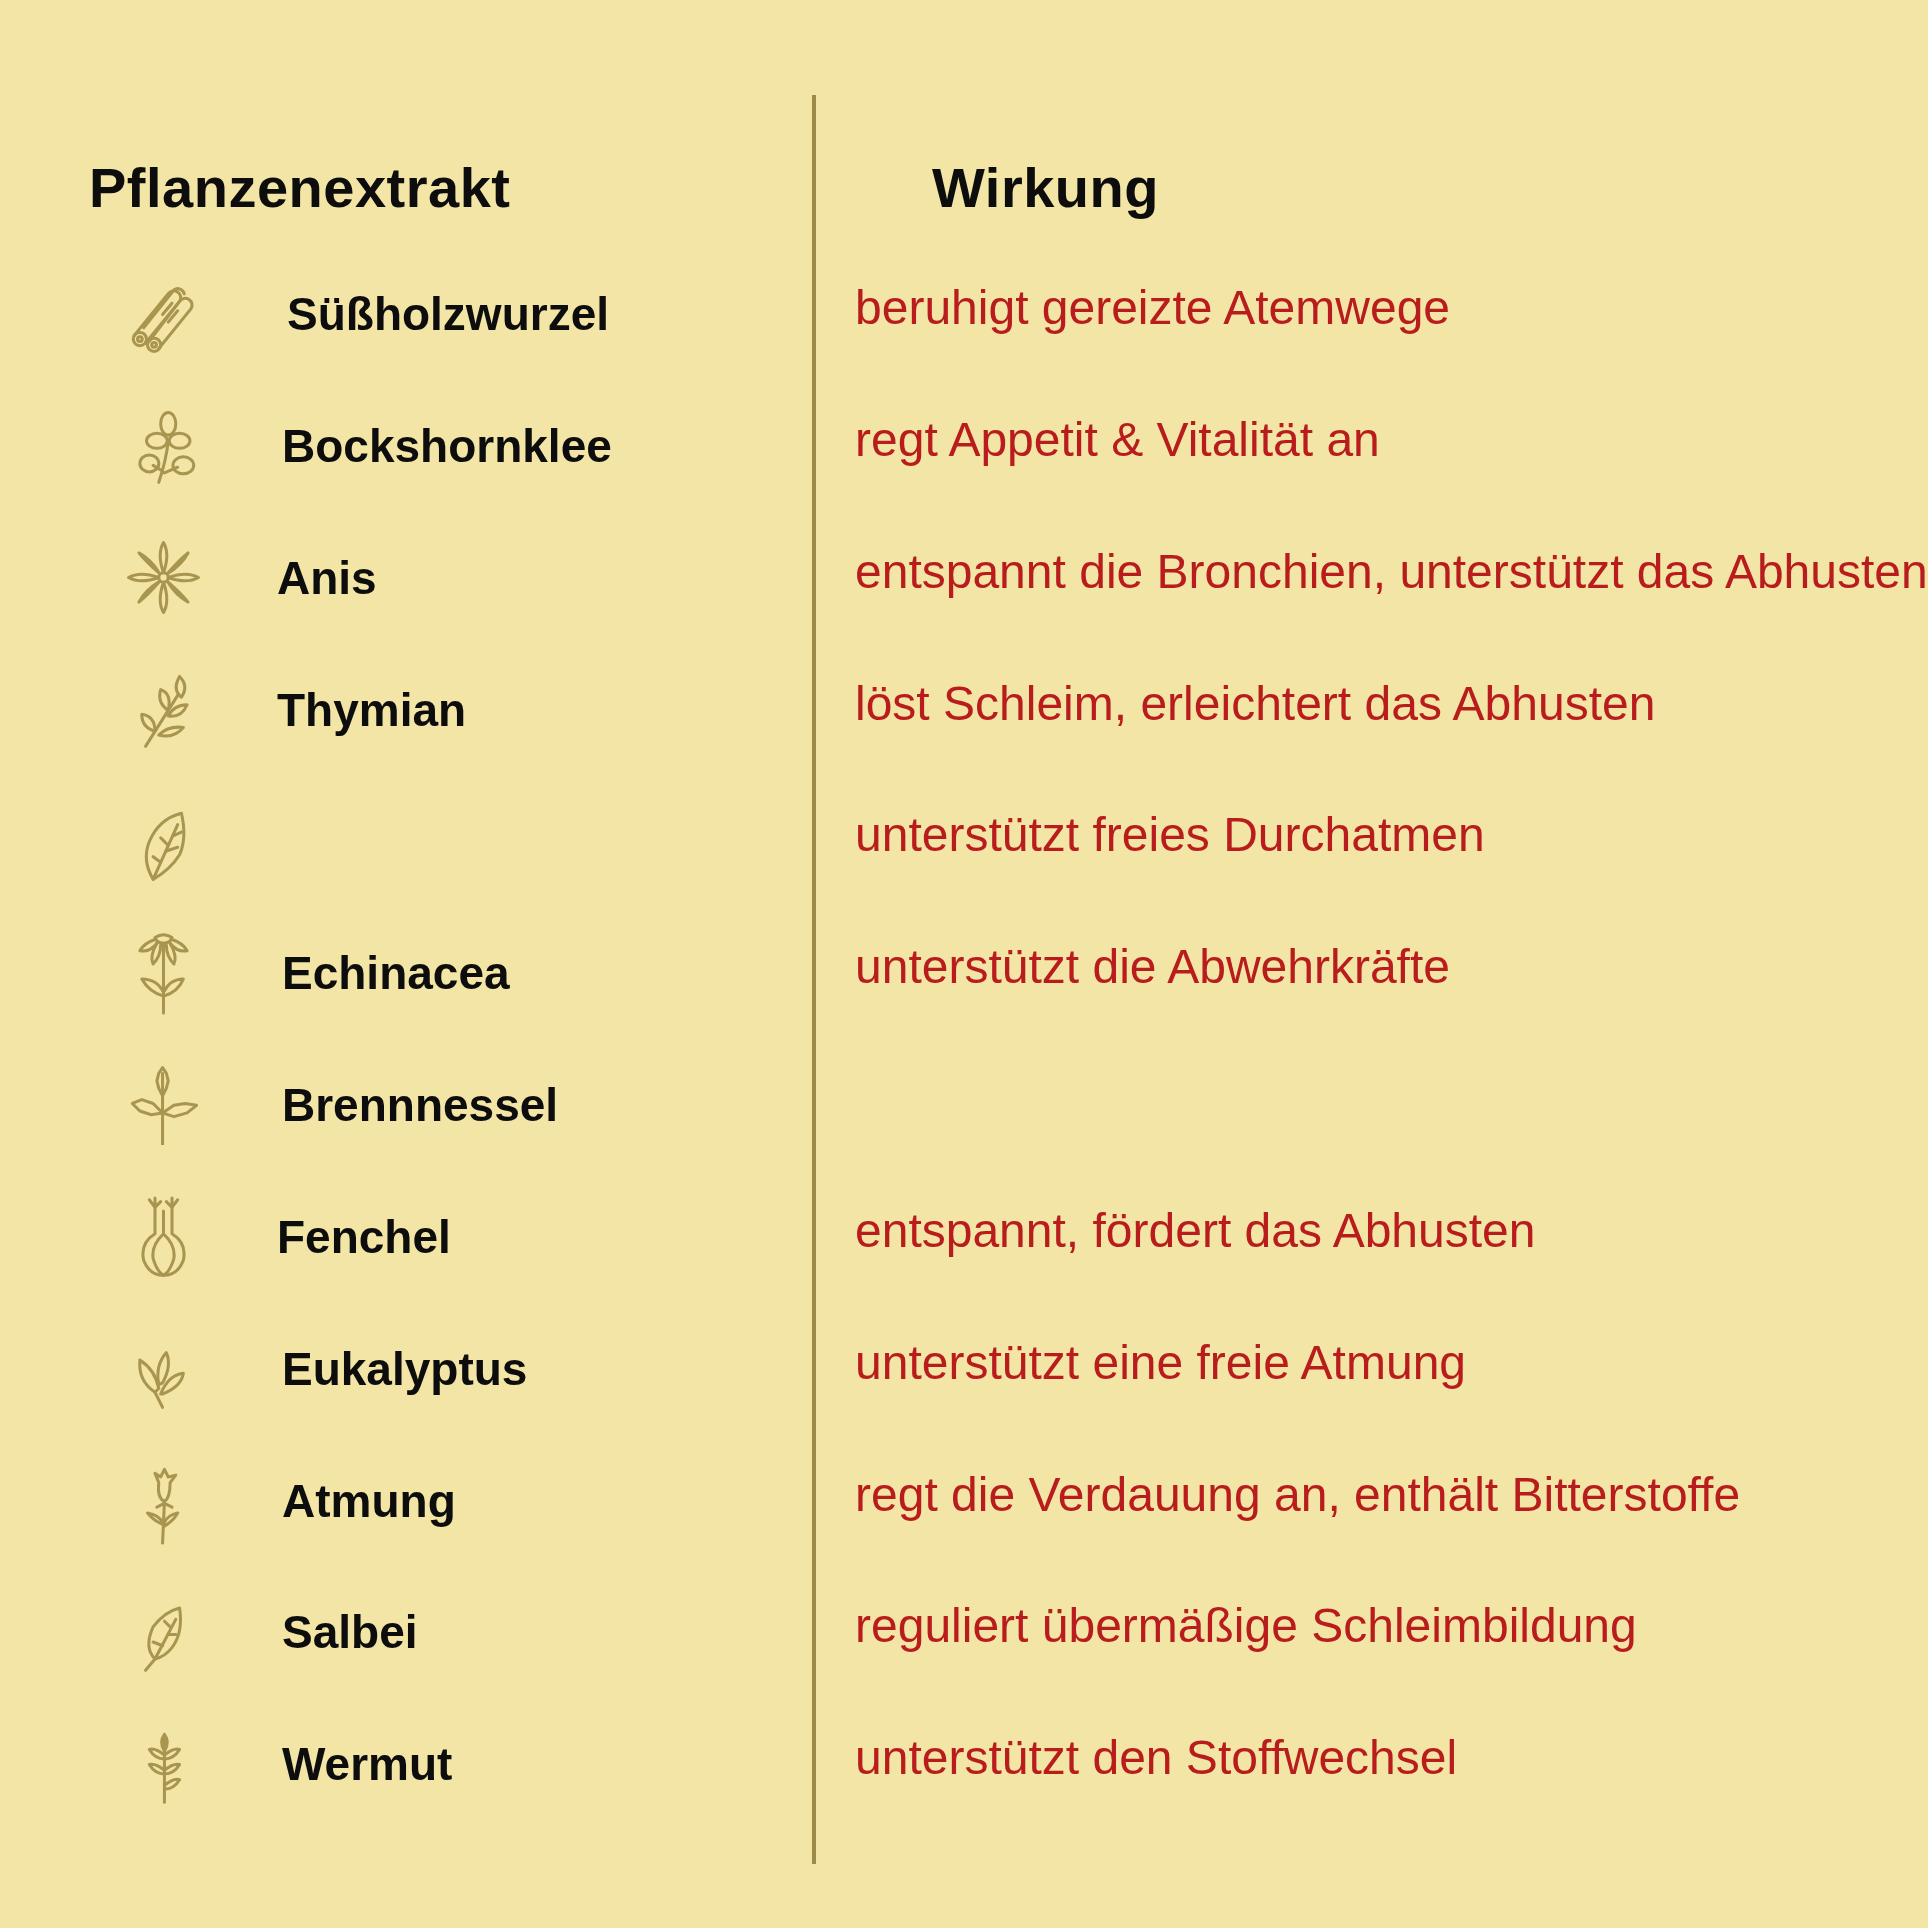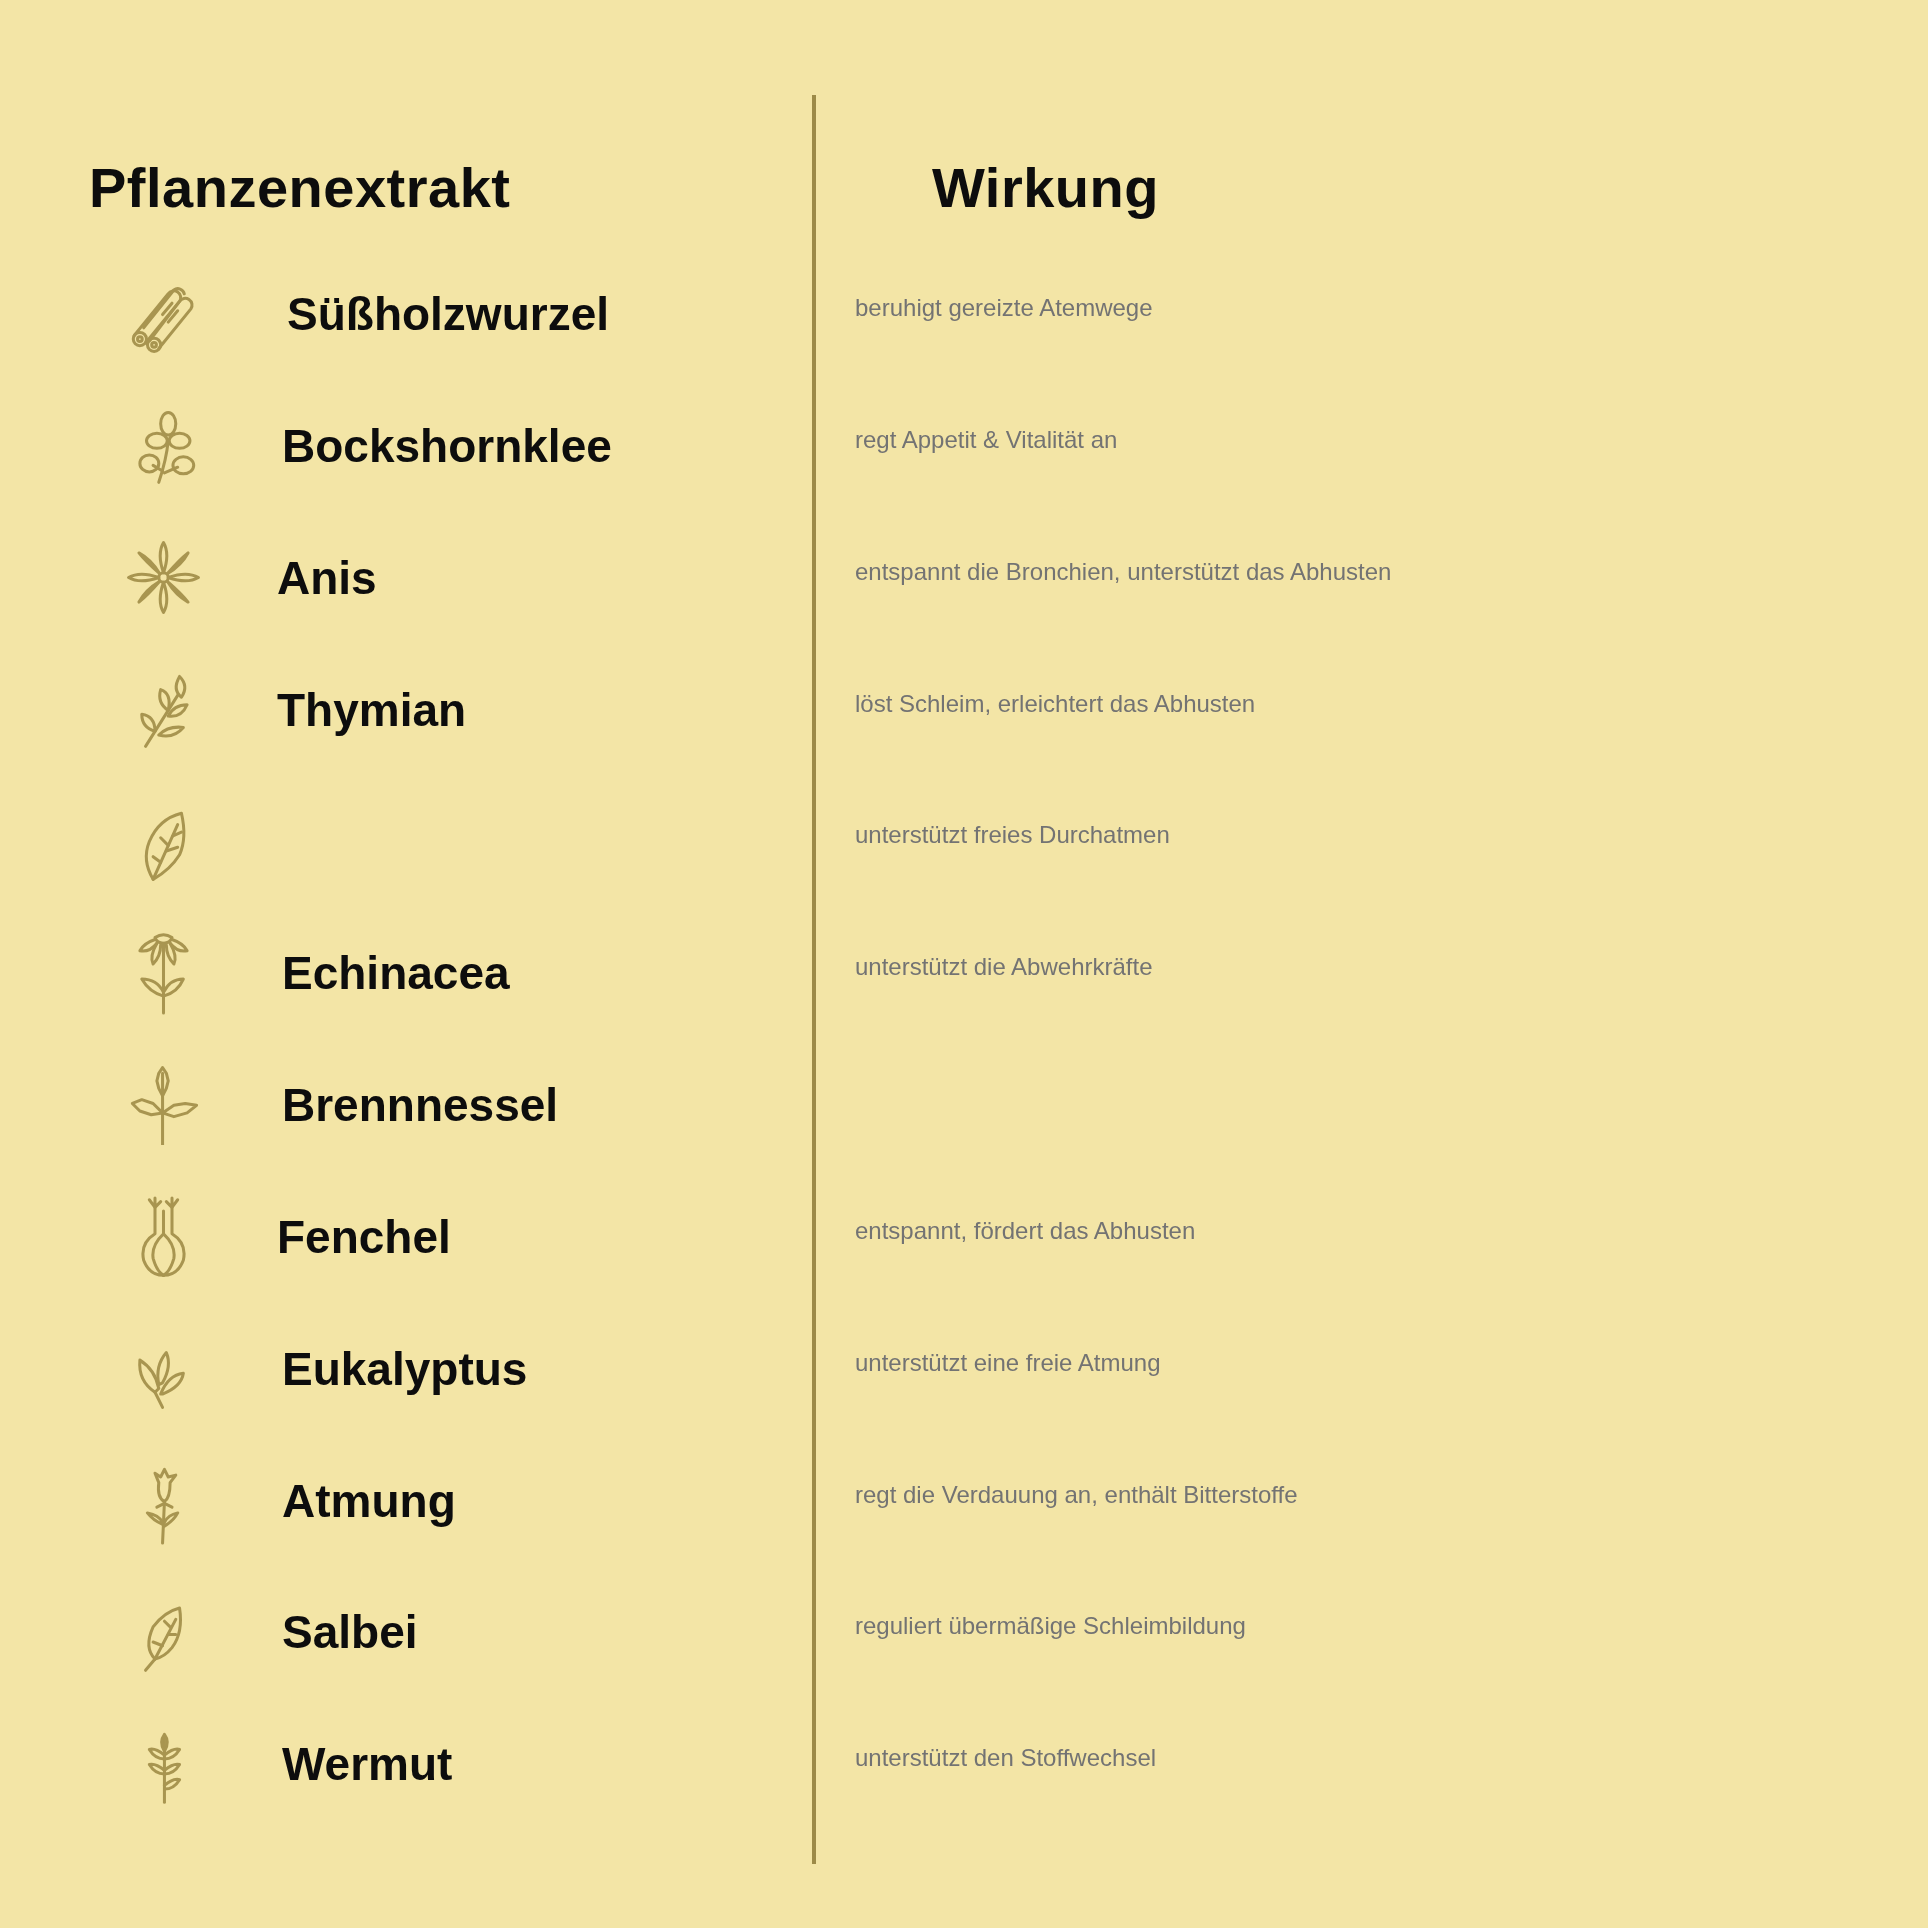--- a/index.html
+++ b/index.html
@@ -41,25 +41,25 @@
     position: absolute;
     top: 13px;
     font-weight: 700;
     font-size: 46px;
     line-height: 56px;
     white-space: nowrap;
   }
   .effect {
     position: absolute;
     left: 855px; top: 7.5px;
-    font-size: 24px;
+    font-size: 48px;
     line-height: 53px;
     font-weight: 400;
     white-space: nowrap;
-    color: #737373;
+    color: #b91c1c;
   }
   svg .s { fill: none; stroke: #A89550; stroke-width: 3.2; stroke-linecap: round; stroke-linejoin: round; }
 </style>
 </head>
 <body>
 
 <div id="h-left" class="header">Pflanzenextrakt</div>
 <div id="h-right" class="header">Wirkung</div>
 <div class="divider"></div>
 

